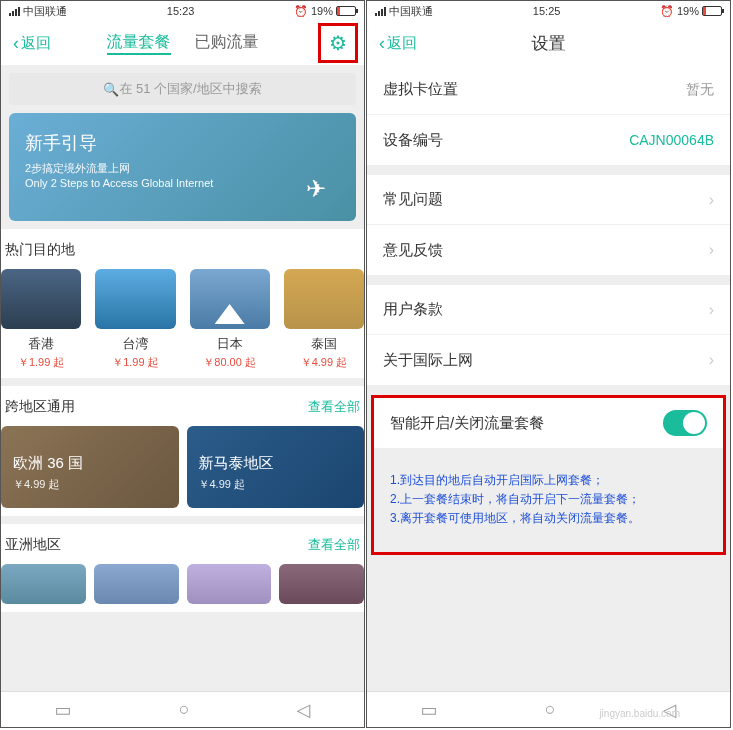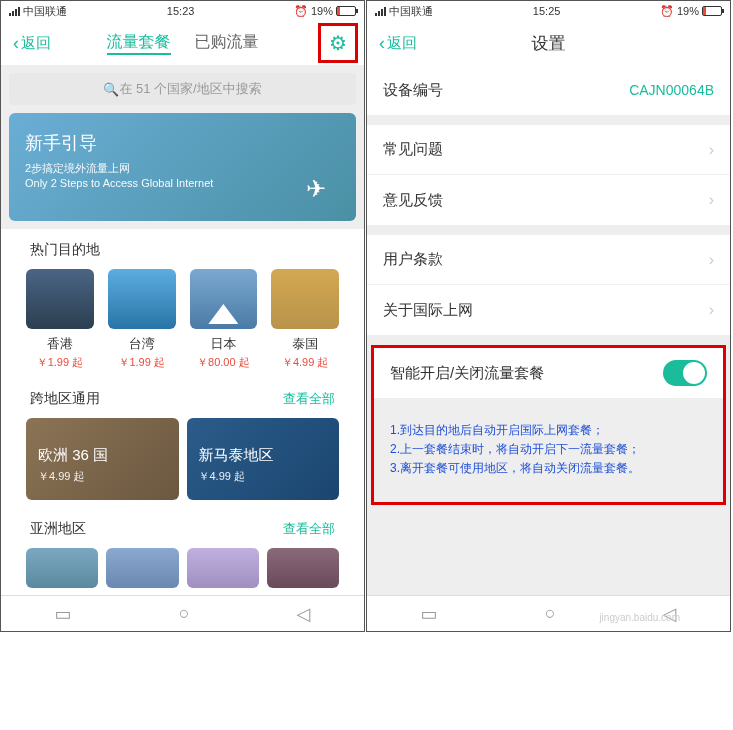--- a/index.html
+++ b/index.html
@@ -1,17 +1,17 @@
 <!DOCTYPE html>
 <html><head>
 <meta charset="utf-8">
 <style>
 *{margin:0;padding:0;box-sizing:border-box;font-family:-apple-system,"PingFang SC","Microsoft YaHei",sans-serif}
 body{background:#fff;width:733px;height:730px;overflow:hidden;display:flex}
-.phone{width:365px;height:632px;border:1px solid #555;position:relative;background:#fff;overflow:hidden}
+.phone{width:365px;height:728px;border:1px solid #555;position:relative;background:#fff;overflow:hidden}
 .phone-left{margin-right:1px}
 .status-bar{height:20px;display:flex;align-items:center;justify-content:space-between;padding:0 8px;font-size:11px;color:#333;background:#fff}
 .status-left,.status-right{display:flex;align-items:center;gap:3px}
 .signal{display:flex;align-items:flex-end;gap:1px}
 .signal span{width:2px;background:#333}
 .signal span:nth-child(1){height:3px}.signal span:nth-child(2){height:5px}.signal span:nth-child(3){height:7px}.signal span:nth-child(4){height:9px}
 .battery{width:20px;height:10px;border:1px solid #333;border-radius:2px;position:relative}
 .battery::after{content:"";position:absolute;right:-3px;top:2px;width:2px;height:4px;background:#333}
 .battery-fill{width:19%;height:100%;background:#e74c3c}
 .nav-bar{height:44px;display:flex;align-items:center;padding:0 12px;position:relative;background:#fff}
@@ -22,21 +22,21 @@
 .tab.active{color:#1abc9c;border-bottom:2px solid #1abc9c}
 .gear-box{position:absolute;right:6px;top:2px;width:40px;height:40px;border:3px solid #d00;display:flex;align-items:center;justify-content:center}
 .gear-icon{color:#1abc9c;font-size:20px}
 .nav-title{position:absolute;left:50%;transform:translateX(-50%);font-size:17px;color:#333}
 .content{background:#eee;height:calc(100% - 64px - 36px);overflow:hidden}
 .search-bar{margin:8px;background:#e8e8e8;border-radius:4px;height:32px;display:flex;align-items:center;justify-content:center;color:#999;font-size:13px}
 .banner{margin:0 8px 8px;height:108px;border-radius:6px;background:linear-gradient(135deg,#6baed6,#4a90a4);position:relative;padding:18px 16px;color:#fff;overflow:hidden}
 .banner-title{font-size:18px;font-weight:500;margin-bottom:6px}
 .banner-sub{font-size:11px;line-height:1.4;opacity:.95}
 .plane{position:absolute;right:30px;bottom:18px;font-size:24px}
-.section{background:#fff;margin-bottom:0;padding:12px 25px 8px}
+.section{background:#fff;margin-bottom:8px;padding:12px 0 8px}
 .section-header{display:flex;justify-content:space-between;align-items:center;margin-bottom:10px;padding:0 4px}
 .section-title{font-size:14px;color:#333}
 .view-all{font-size:13px;color:#1abc9c}
 .dest-grid{display:flex;gap:14px}
 .dest-item{flex:1;text-align:center}
 .dest-img{width:100%;height:60px;border-radius:6px;margin-bottom:6px}
 .hk{background:linear-gradient(#4a6584,#2c3e50)}
 .tw{background:linear-gradient(#5dade2,#2874a6)}
 .jp{background:linear-gradient(#7ba8d0,#4a7ba6);position:relative}
 .jp::after{content:"";position:absolute;bottom:5px;left:50%;transform:translateX(-50%);width:30px;height:20px;background:#fff;clip-path:polygon(50% 0,0 100%,100% 100%)}
@@ -205,20 +205,24 @@
   <div class="nav-bar">
     <div class="back-btn">
       <span class="back-arrow">‹</span>
       <span>返回</span>
     </div>
     <div class="nav-title">设置</div>
   </div>
   <div class="settings-content">
     <div class="setting-group">
       <div class="setting-row">
+        <span class="setting-label">虚拟卡位置</span>
+        <span class="setting-value">暂无</span>
+      </div>
+      <div class="setting-row">
         <span class="setting-label">设备编号</span>
         <span class="setting-value green">CAJN00064B</span>
       </div>
     </div>
     <div class="setting-group">
       <div class="setting-row">
         <span class="setting-label">常见问题</span>
         <span class="chevron">›</span>
       </div>
       <div class="setting-row">

